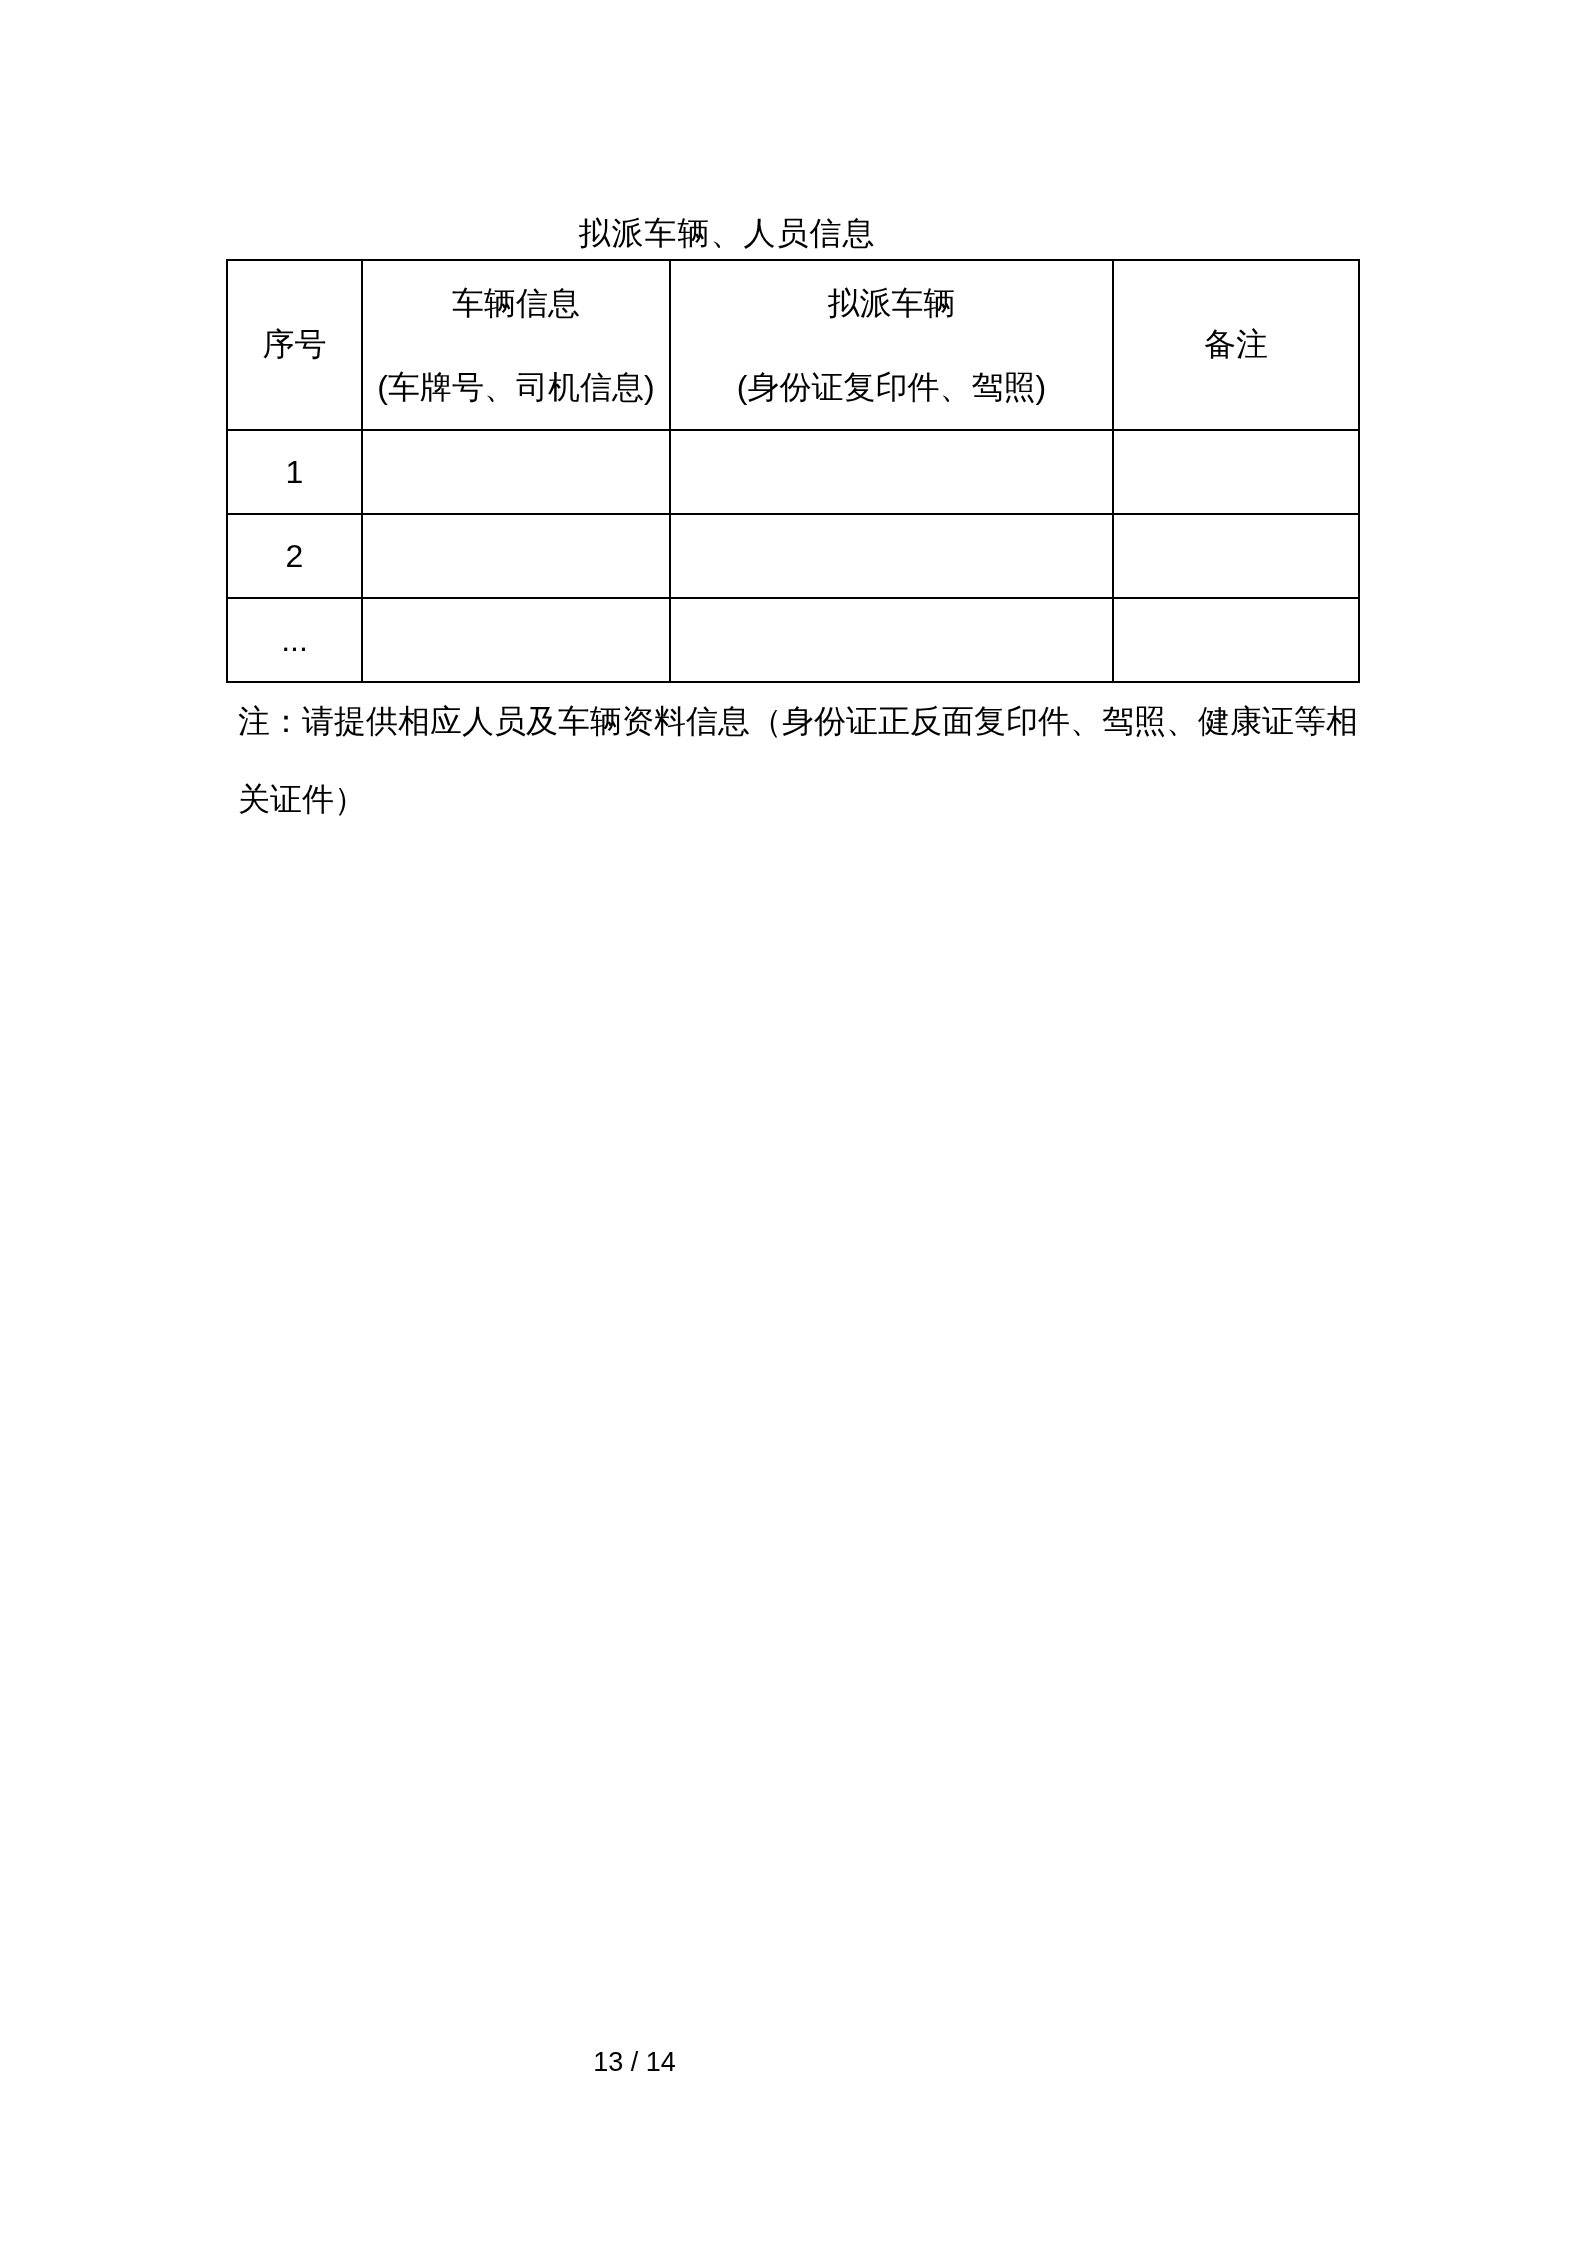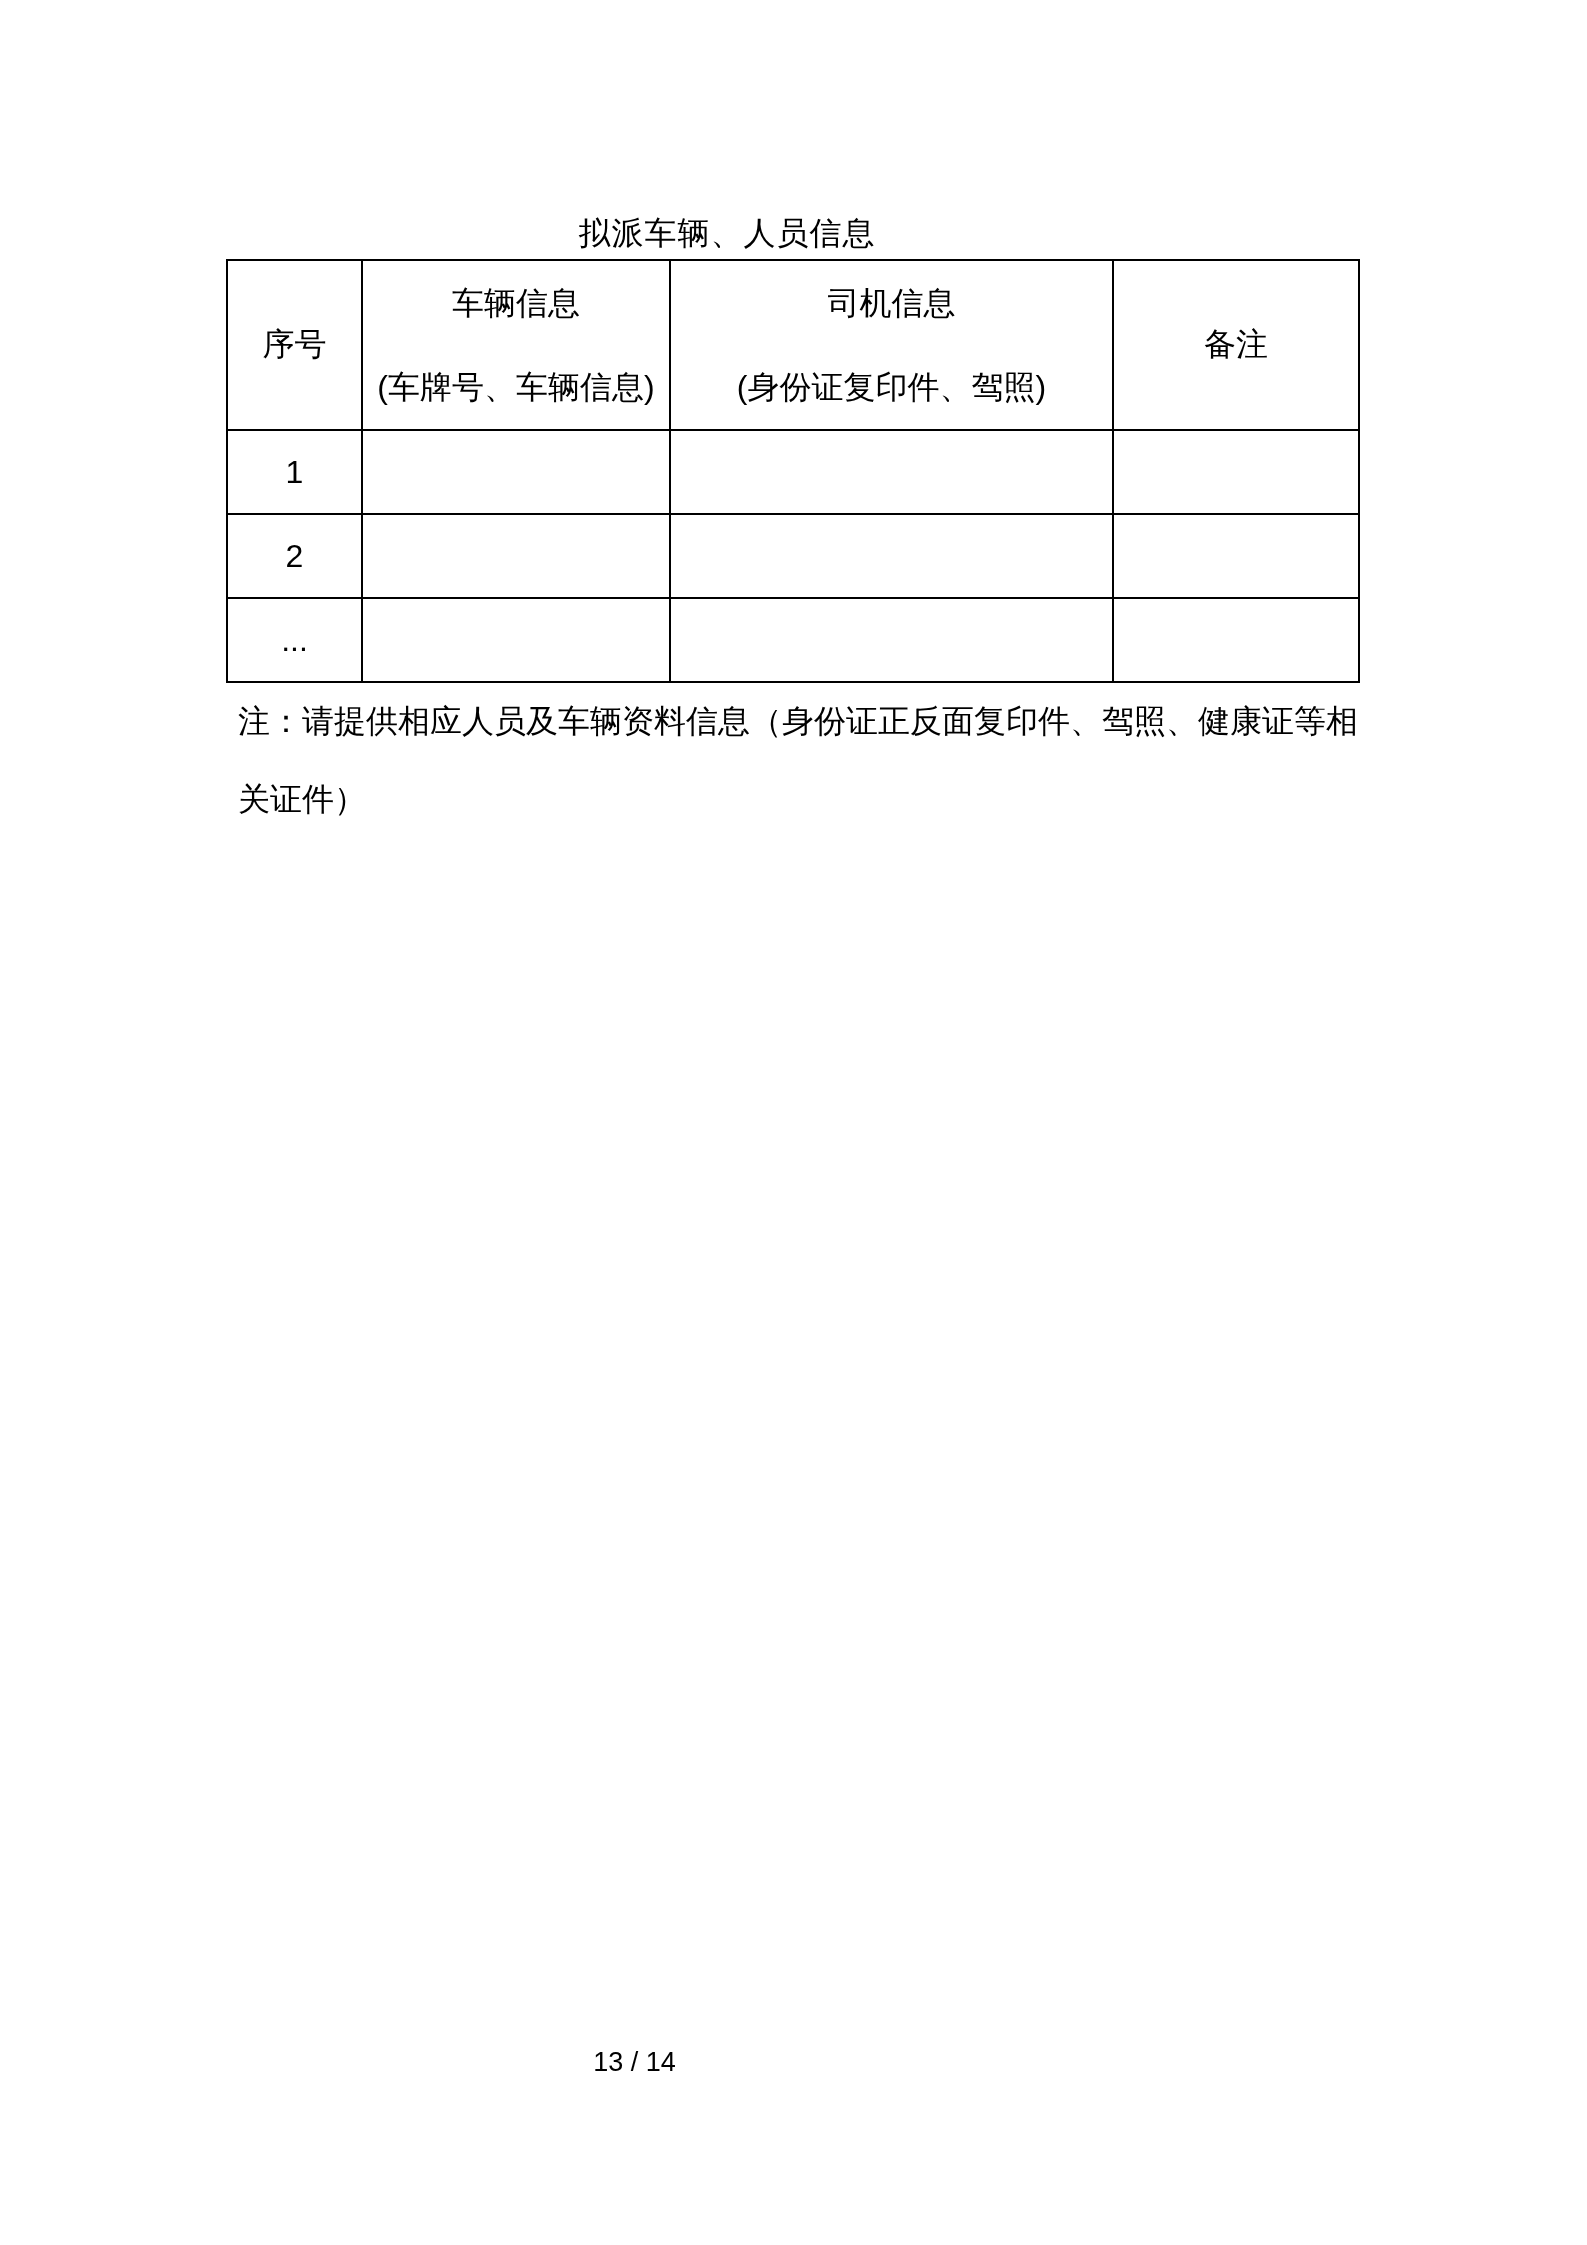--- a/index.html
+++ b/index.html
@@ -86,24 +86,24 @@
       <col style="width:443px">
       <col style="width:246px">
     </colgroup>
     <tbody>
       <tr class="header-row">
         <th>
           <div class="hline-single">序号</div>
         </th>
         <th>
           <div class="hline">车辆信息</div>
-          <div class="hline">(车牌号、车辆信息)</div>
+          <div class="hline">(车牌号、司机信息)</div>
         </th>
         <th>
-          <div class="hline">司机信息</div>
+          <div class="hline">拟派车辆</div>
           <div class="hline">(身份证复印件、驾照)</div>
         </th>
         <th>
           <div class="hline-single">备注</div>
         </th>
       </tr>
 
       <tr class="data-row">
         <td>1</td>
         <td></td>

